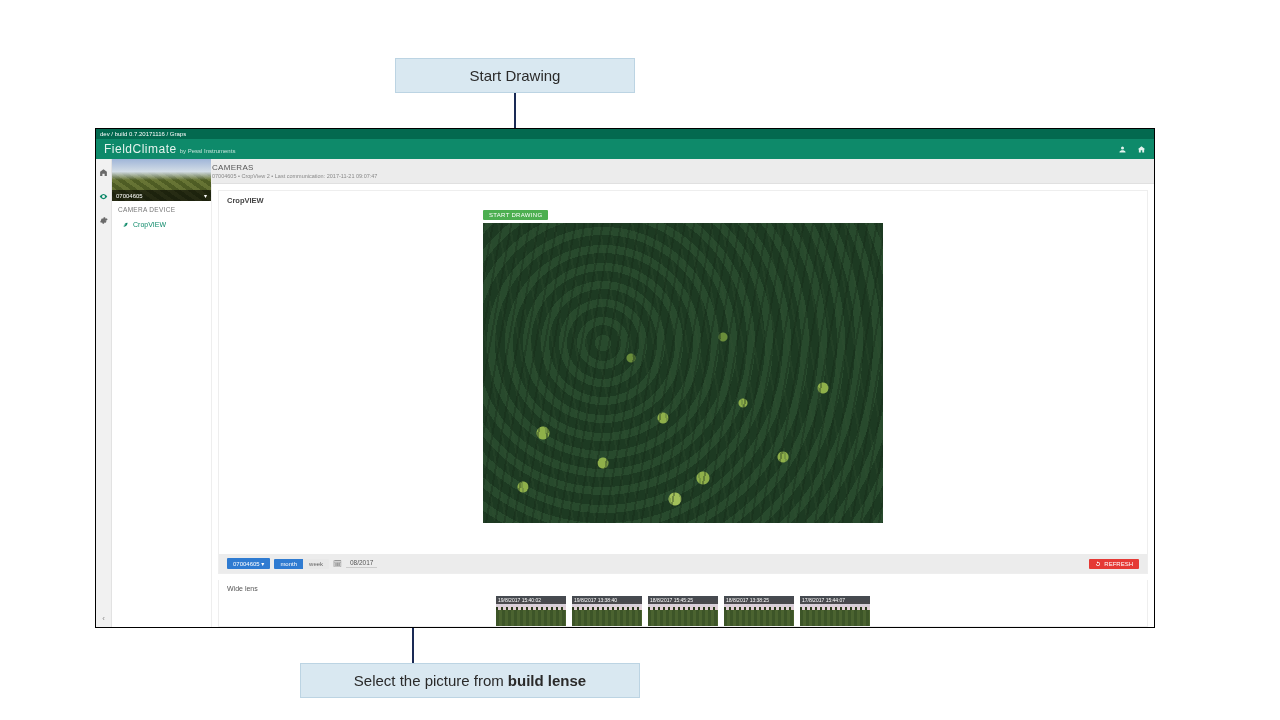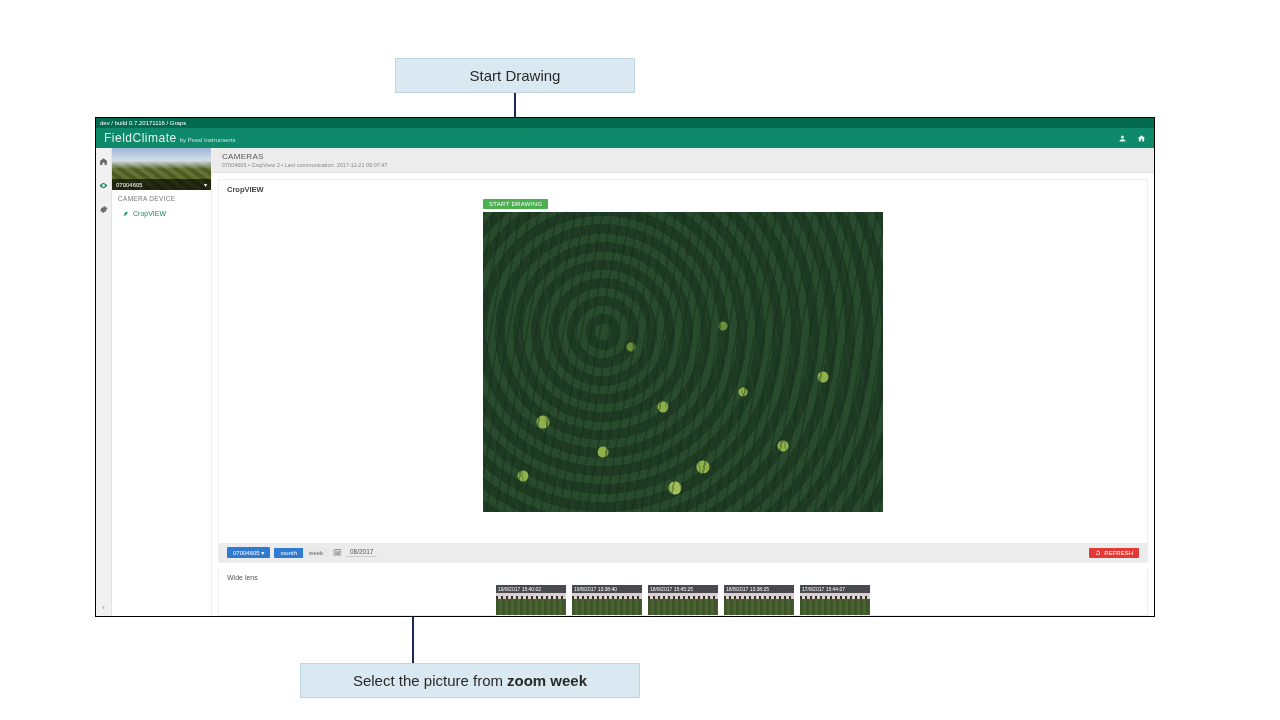--- a/index.html
+++ b/index.html
@@ -27,21 +27,21 @@
   .connector-dot {
     position: absolute;
     width: 8px; height: 8px;
     border-radius: 50%;
     background: #1a2a55;
   }
 
   
   .app-frame {
     position: absolute;
-    left: 95px; top: 117px;
+    left: 95px; top: 128px;
     width: 1060px; height: 500px;
     border: 1px solid #000;
     overflow: hidden;
     background: #fff;
   }
 
   
   .build-bar {
     height: 10px;
     background: #03694f;
@@ -130,21 +130,21 @@
     align-items: center;
     gap: 4px;
     cursor: pointer;
   }
   .sidebar-item svg { width: 7px; height: 7px; fill: #0e8a6a; }
 
   .main { flex: 1; display: flex; flex-direction: column; background: #fff; }
 
   .page-title-bar {
     background: #ececec;
-    padding: 4px 10px;
+    padding: 4px 0;
     border-bottom: 1px solid #e0e0e0;
   }
   .page-title { font-size: 8px; color: #555; letter-spacing: 0.3px; }
   .page-sub { font-size: 5.5px; color: #888; margin-top: 1px; }
 
   .content-card {
     margin: 6px;
     background: #fff;
     border: 1px solid #eee;
     flex: 1;
@@ -286,21 +286,21 @@
 <body>
 
 <div class="callout" style="left:395px; top:58px; width:240px; height:35px;">
   <span>Start Drawing</span>
 </div>
 <div class="connector-line" style="left:514px; top:93px; height:128px;"></div>
 <div class="connector-dot" style="left:511px; top:218px;"></div>
 
 <div class="callout" style="left:300px; top:663px; width:340px; height:35px;">
   <span>Select the picture from </span>
-  <b>zoom week</b>
+  <b>build lense</b>
 </div>
 <div class="connector-line" style="left:412px; top:600px; height:63px;"></div>
 <div class="connector-dot" style="left:409px; top:594px;"></div>
 
 <div class="app-frame">
 
   <div class="build-bar">
     <span>dev / build 0.7.20171116 / Graps</span>
   </div>
 

